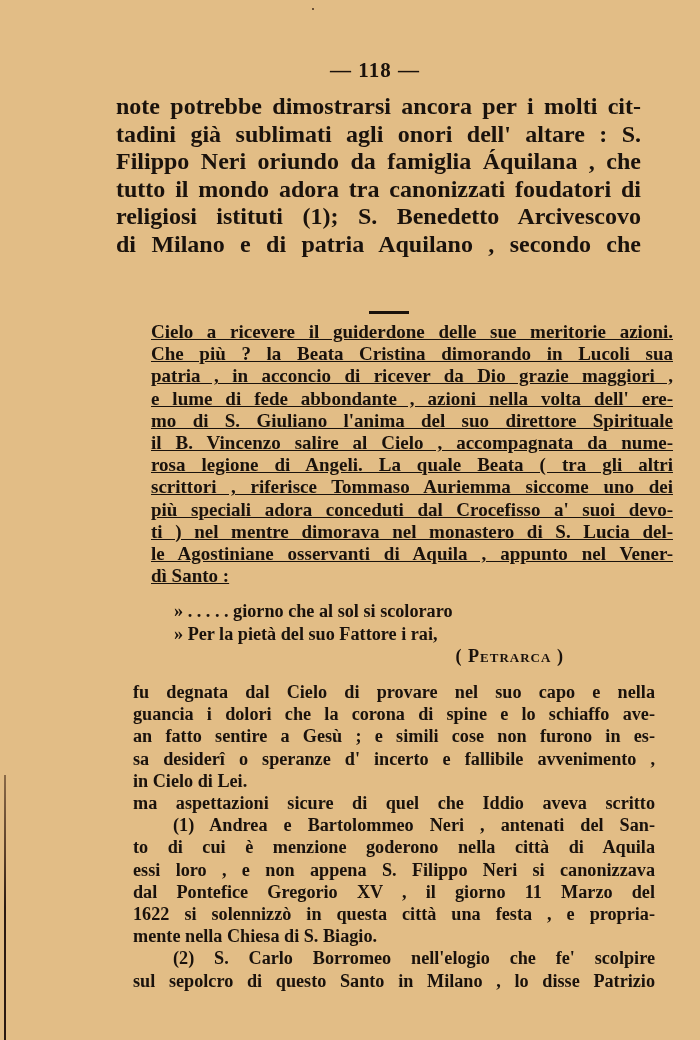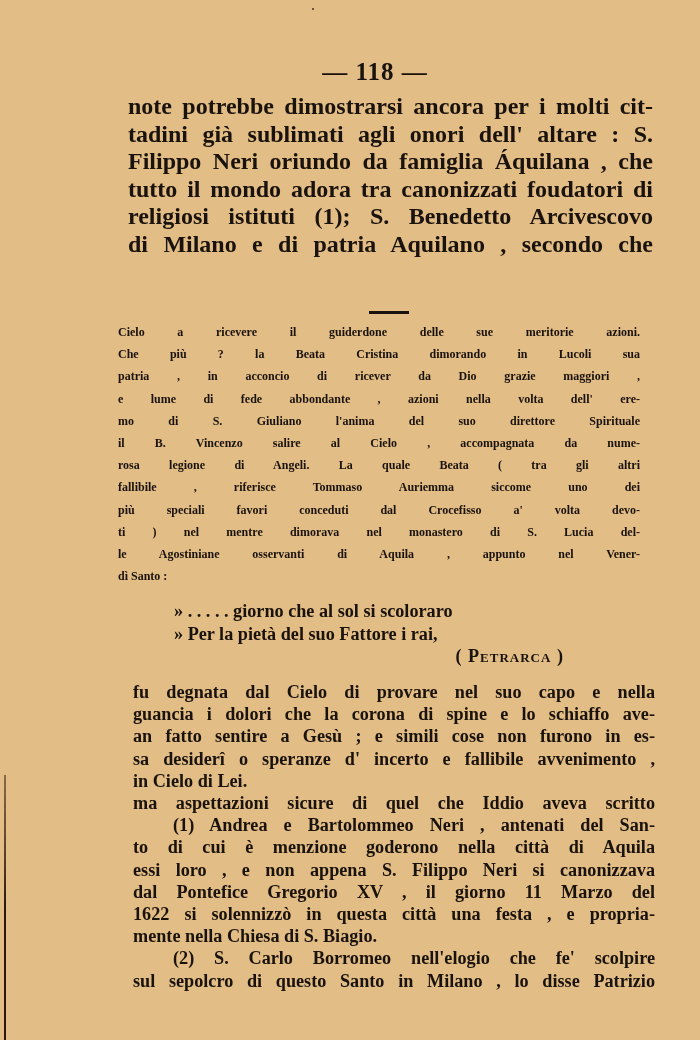--- a/index.html
+++ b/index.html
@@ -10,35 +10,35 @@
     color: #1a120c;
     position: relative;
   }
   .page-edge {
     position: absolute; left: 4px; top: 775px; width: 2px; height: 265px;
     background: linear-gradient(to bottom, #8a6a48 0%, #5a3e28 30%, #2a1810 50%, #2a1810 100%);
   }
   .dot-top { position: absolute; left: 312px; top: 8px; width: 2px; height: 2px; background: #6b5238; }
   .page-number {
     position: absolute; top: 58px; left: 0; width: 700px; text-align: center;
-    font-weight: bold; font-size: 25px; letter-spacing: 1px;
+    font-weight: bold; font-size: 21px; letter-spacing: 1px;
     padding-left: 50px; box-sizing: border-box;
   }
   .main-text {
-    position: absolute; left: 128px; top: 93px; width: 525px;
+    position: absolute; left: 116px; top: 93px; width: 525px;
     font-weight: bold; font-size: 24px; line-height: 27.5px;
   }
   .line { display: block; text-align: justify; text-align-last: justify; white-space: nowrap; }
   .line.last { text-align-last: left; }
   .rule {
     position: absolute; left: 369px; top: 311px; width: 40px; height: 3px; background: #1a120c;
   }
   .note-text {
-    position: absolute; left: 118px; top: 321px; width: 522px;
-    font-weight: bold; font-size: 12px; line-height: 22.2px;
+    position: absolute; left: 151px; top: 321px; width: 522px;
+    font-weight: bold; font-size: 19px; line-height: 22.2px; text-decoration: underline;
   }
   .verse {
     position: absolute; left: 174px; top: 600px; width: 400px;
     font-weight: bold; font-size: 18.2px; line-height: 22.5px;
   }
   .verse .vline { display: block; white-space: nowrap; }
   .verse .attrib { display: block; text-align: right; padding-right: 10px; }
   .smallcaps { font-variant: small-caps; letter-spacing: 1px; }
   .footnotes {
     position: absolute; left: 133px; top: 681px; width: 522px;
@@ -66,22 +66,22 @@
 <div class="rule"></div>
 
 <div class="note-text">
   <span class="line">Cielo a ricevere il guiderdone delle sue meritorie azioni.</span>
   <span class="line">Che più ? la Beata Cristina dimorando in Lucoli sua</span>
   <span class="line">patria , in acconcio di ricever da Dio grazie maggiori ,</span>
   <span class="line">e lume di fede abbondante , azioni nella volta dell' ere-</span>
   <span class="line">mo di S. Giuliano l'anima del suo direttore Spirituale</span>
   <span class="line">il B. Vincenzo salire al Cielo , accompagnata da nume-</span>
   <span class="line">rosa legione di Angeli. La quale Beata ( tra gli altri</span>
-  <span class="line">fallibile , riferisce Tommaso Auriemma siccome uno dei</span>
-  <span class="line">più speciali favori conceduti dal Crocefisso a' volta devo-</span>
+  <span class="line">scrittori , riferisce Tommaso Auriemma siccome uno dei</span>
+  <span class="line">più speciali adora conceduti dal Crocefisso a' suoi devo-</span>
   <span class="line">ti ) nel mentre dimorava nel monastero di S. Lucia del-</span>
   <span class="line">le Agostiniane osservanti di Aquila , appunto nel Vener-</span>
   <span class="line last">dì Santo :</span>
 </div>
 
 <div class="verse">
   <span class="vline">» . . . . . giorno che al sol si scoloraro</span>
   <span class="vline">» Per la pietà del suo Fattore i rai,</span>
   <span class="attrib smallcaps">( Petrarca )</span>
 </div>

